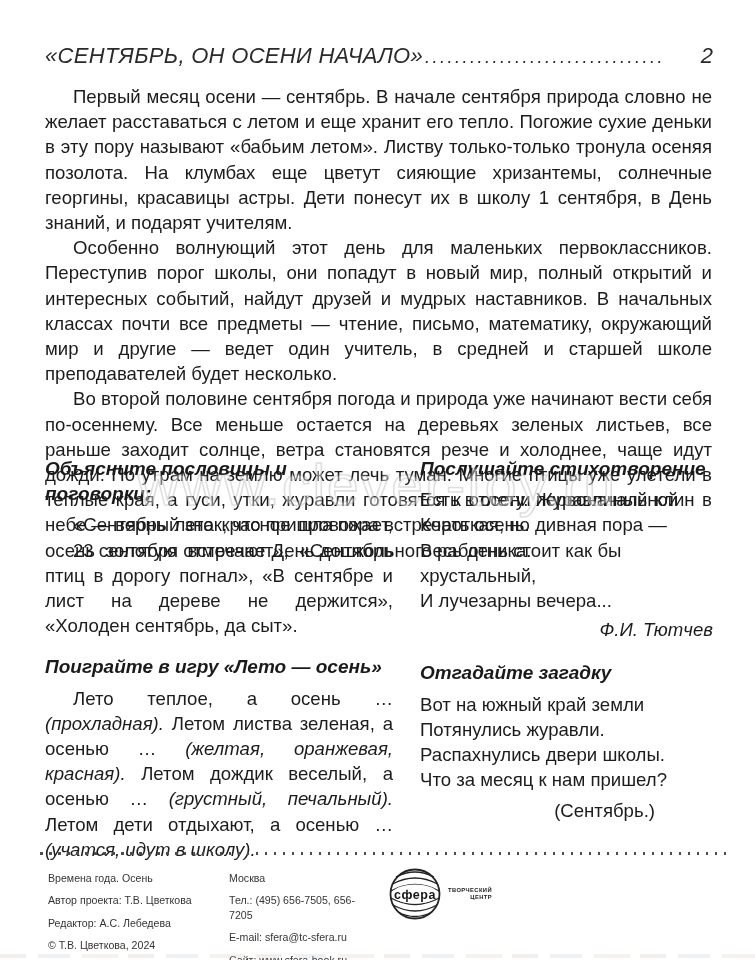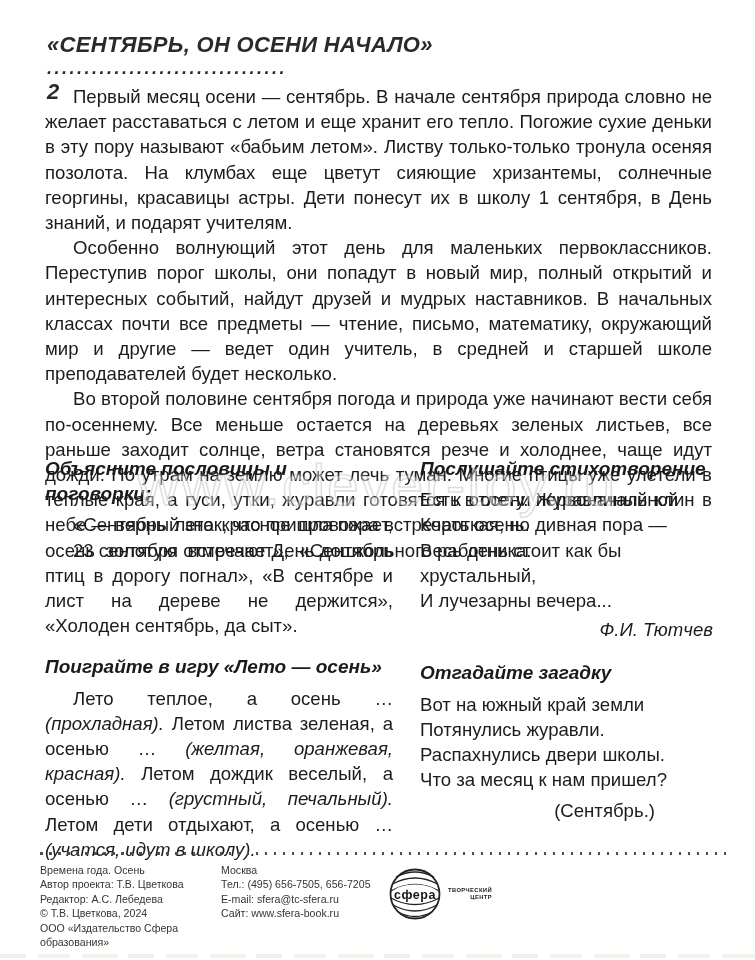--- a/index.html
+++ b/index.html
@@ -6,23 +6,23 @@
   .page{
     position:relative;
     width:755px;height:960px;
     background:#ffffff;
     font-family:"Liberation Sans", sans-serif;
     color:#1c1c1c;
     overflow:hidden;
   }
   
   .title-row{
-    position:absolute;left:45px;top:32px;width:668px;
+    position:absolute;left:45px;top:43px;width:668px;
     display:flex;align-items:baseline;
-    font-weight:bold;font-style:italic;color:#2a2a2a;flex-direction:column;
+    font-weight:normal;font-style:italic;color:#2a2a2a;
   }
   .title-text{font-size:22px;white-space:nowrap;letter-spacing:.3px;}
   .title-dots{
     flex:1;overflow:hidden;white-space:nowrap;
     font-size:18px;letter-spacing:2.5px;margin:0 4px 0 2px;
     color:#2a2a2a;
   }
   .title-num{font-size:22px;}
   
   .intro{
@@ -70,21 +70,21 @@
     font-size:10.6px;line-height:14.4px;color:#353535;
   }
   .footer-dots{
     height:3px;width:100%;
     background:repeating-linear-gradient(90deg,#4d4d4d 0 2.5px,transparent 2.5px 9px);
     margin-bottom:8px;
   }
   .footer-cols{display:flex;align-items:flex-start;}
   .f-col1{width:180px;flex:none;}
   .f-col2{width:150px;flex:none;margin-left:1px;}
-  .f-col1 div,.f-col2 div{margin:0;}
+  .f-col1 div,.f-col2 div{margin:8px;}
   .logo-wrap{display:flex;align-items:center;margin-left:15px;margin-top:2px;text-align:right;}
   .logo-tagline{
     font-size:5.8px;line-height:7px;font-weight:bold;color:#222;
     letter-spacing:.4px;margin-left:4px;text-transform:uppercase;
   }
   
   .bottom-strip{
     position:absolute;left:0;bottom:2px;width:755px;height:4px;
     background:repeating-linear-gradient(90deg,
       rgba(205,195,185,.45) 0 26px, rgba(255,255,255,0) 26px 38px,

